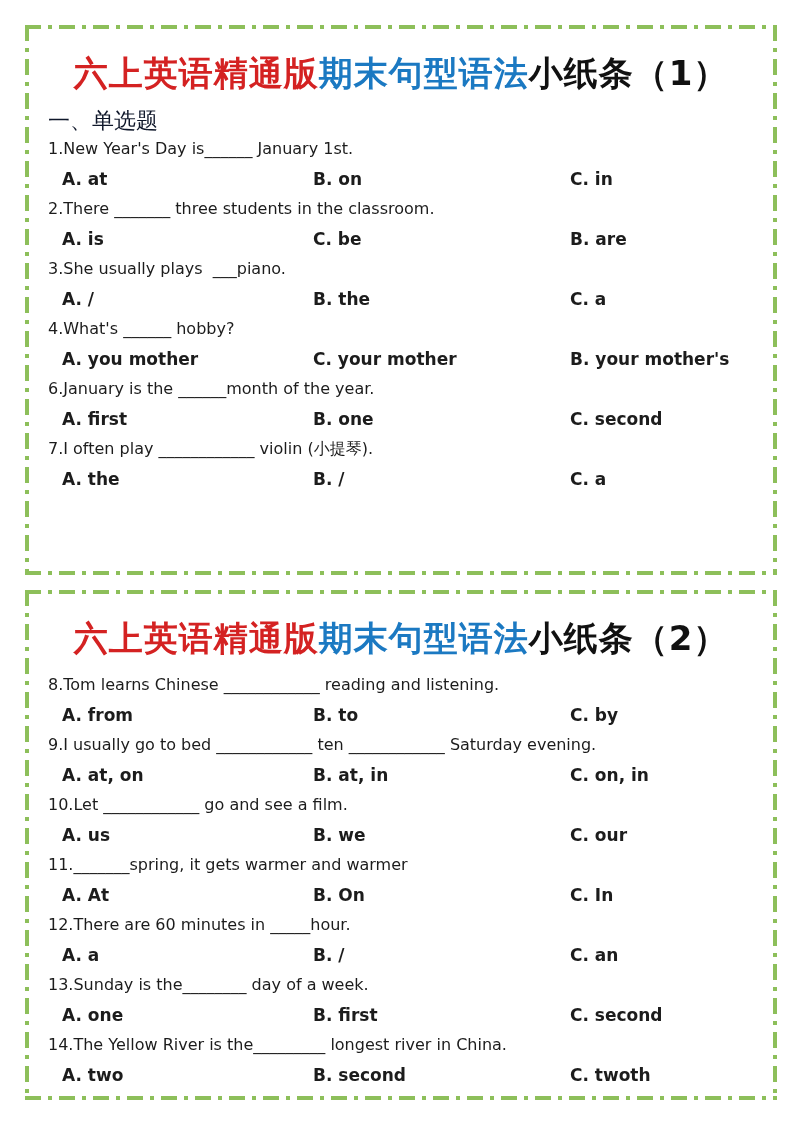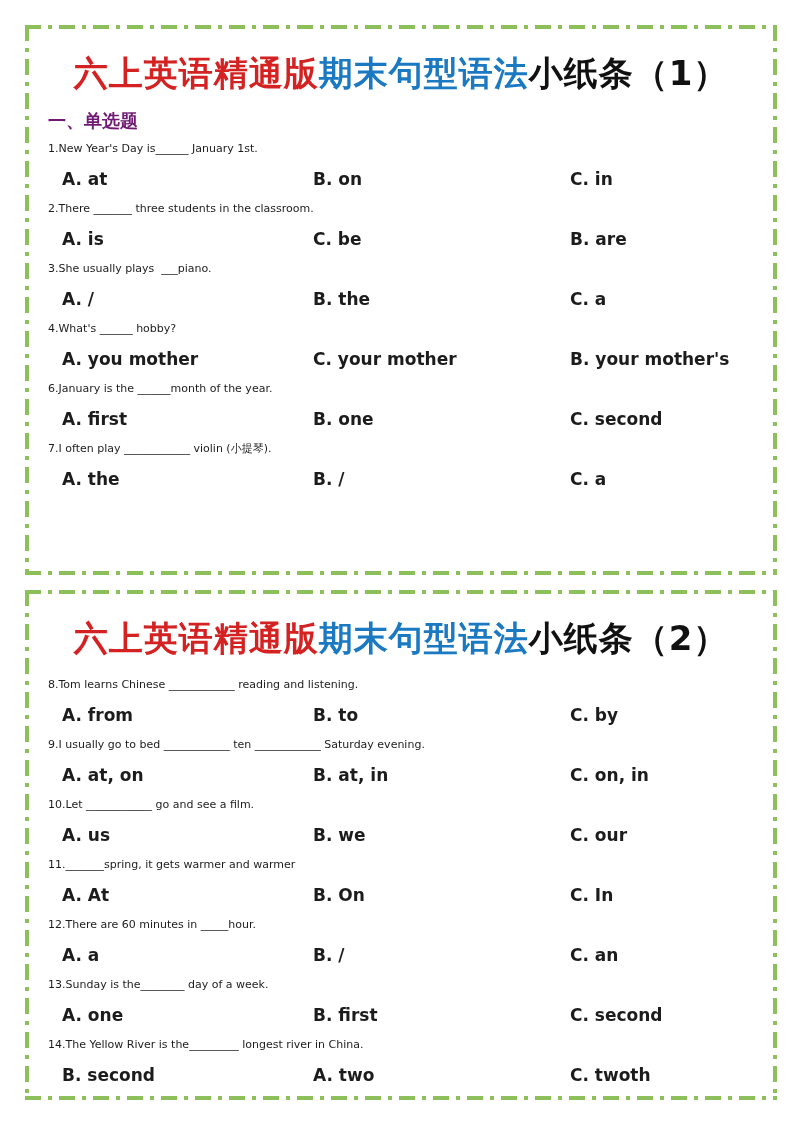--- a/index.html
+++ b/index.html
@@ -57,30 +57,30 @@
     font-weight: bold;
     letter-spacing: 1px;
     white-space: nowrap;
   }
   .t-red   { color: var(--accent-red); }
   .t-blue  { color: var(--accent-blue); }
   .t-black { color: #111111; }
 
   .heading {
     margin: 15px 0 0 23px;
-    font-size: 18px;
+    font-size: 22px;
     line-height: 26px;
-    font-weight: bold;
-    color: #701a75;
+    font-weight: normal;
+    color: #0f172a;
   }
   .card.second .questions { margin-top: 12px; }
 
   .q-text {
     padding-left: 23px;
-    font-size: 11px;
+    font-size: 16px;
     line-height: 30px;
     white-space: pre-wrap;
   }
   .q-options {
     display: grid;
     grid-template-columns: 251px 257px 1fr;
     padding-left: 37px;
     font-size: 17px;
     line-height: 30px;
     font-weight: bold;
@@ -218,21 +218,21 @@
     <div class="q-options">
       <span class="opt">A. one</span>
       <span class="opt">B. first</span>
       <span class="opt">C. second</span>
     </div>
   </div>
 
   <div class="question">
     <div class="q-text">14.The Yellow River is the_________ longest river in China.</div>
     <div class="q-options">
+      <span class="opt">A. two</span>
       <span class="opt">B. second</span>
-      <span class="opt">A. two</span>
       <span class="opt">C. twoth</span>
     </div>
   </div>
 </div>
   </section>
 
 </div>
 
 </body></html>

